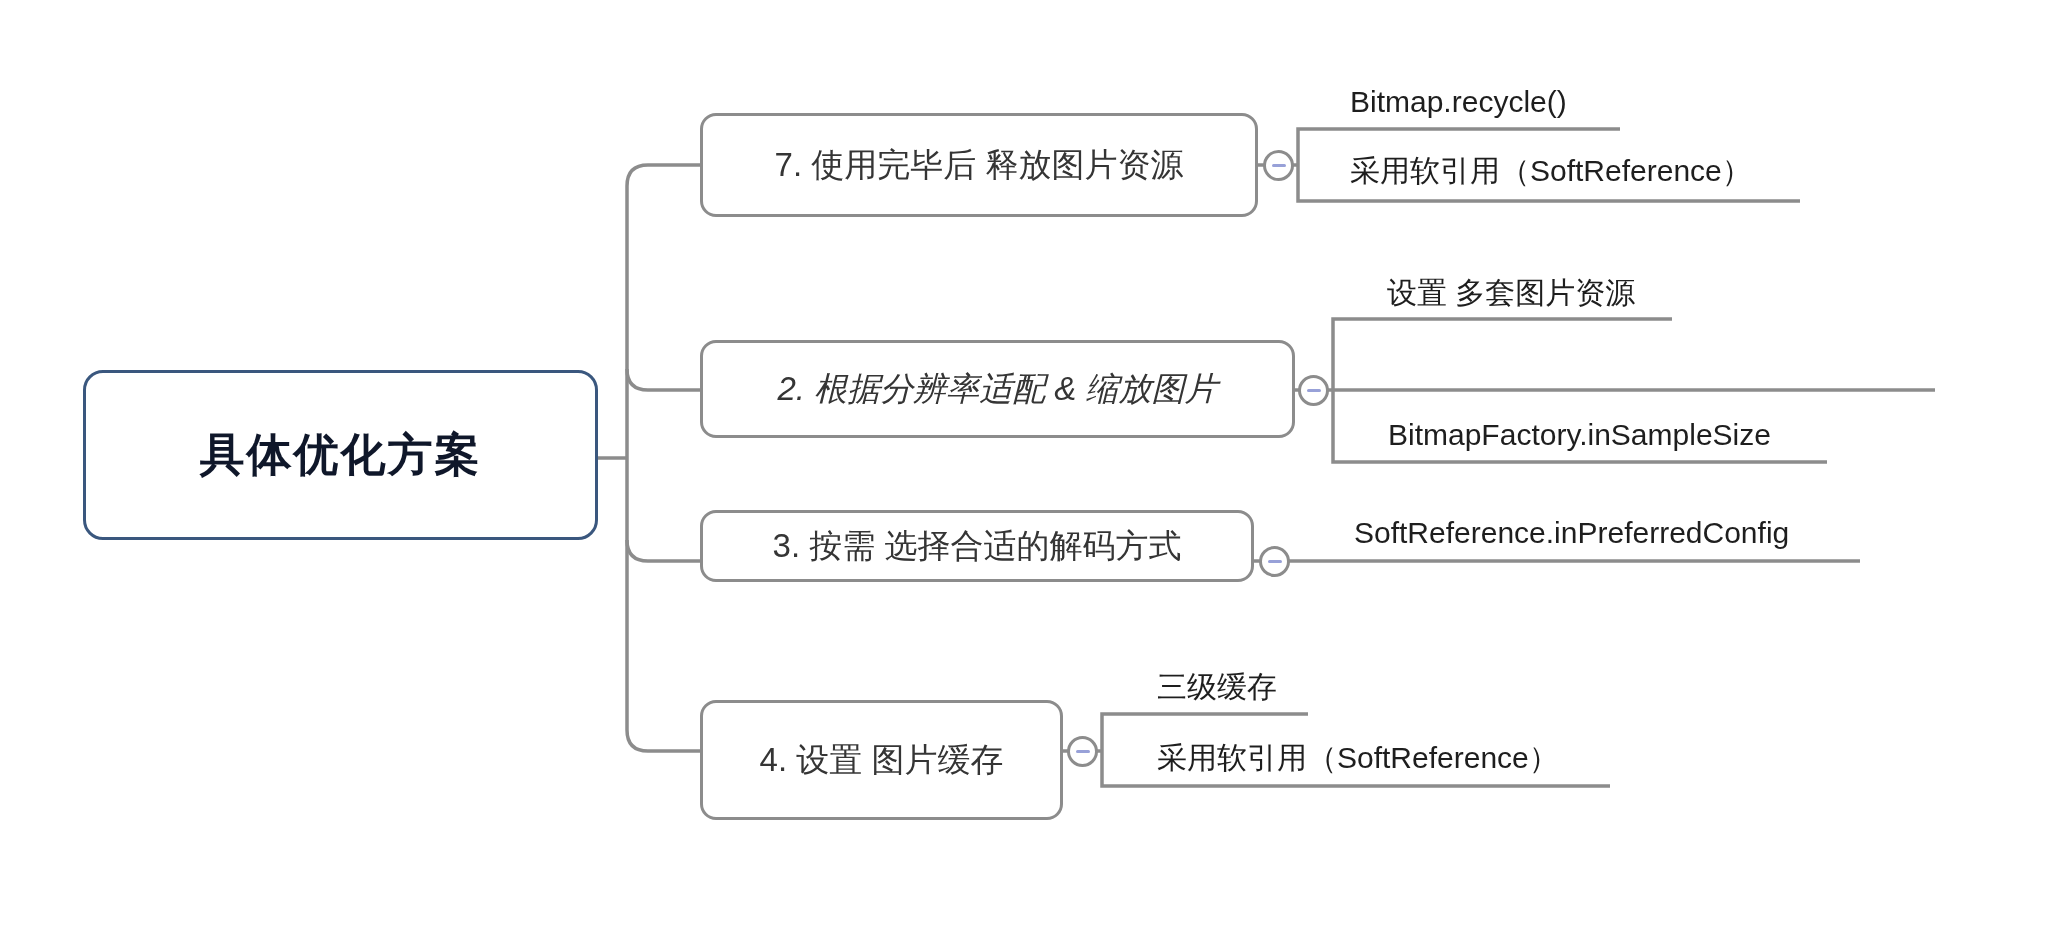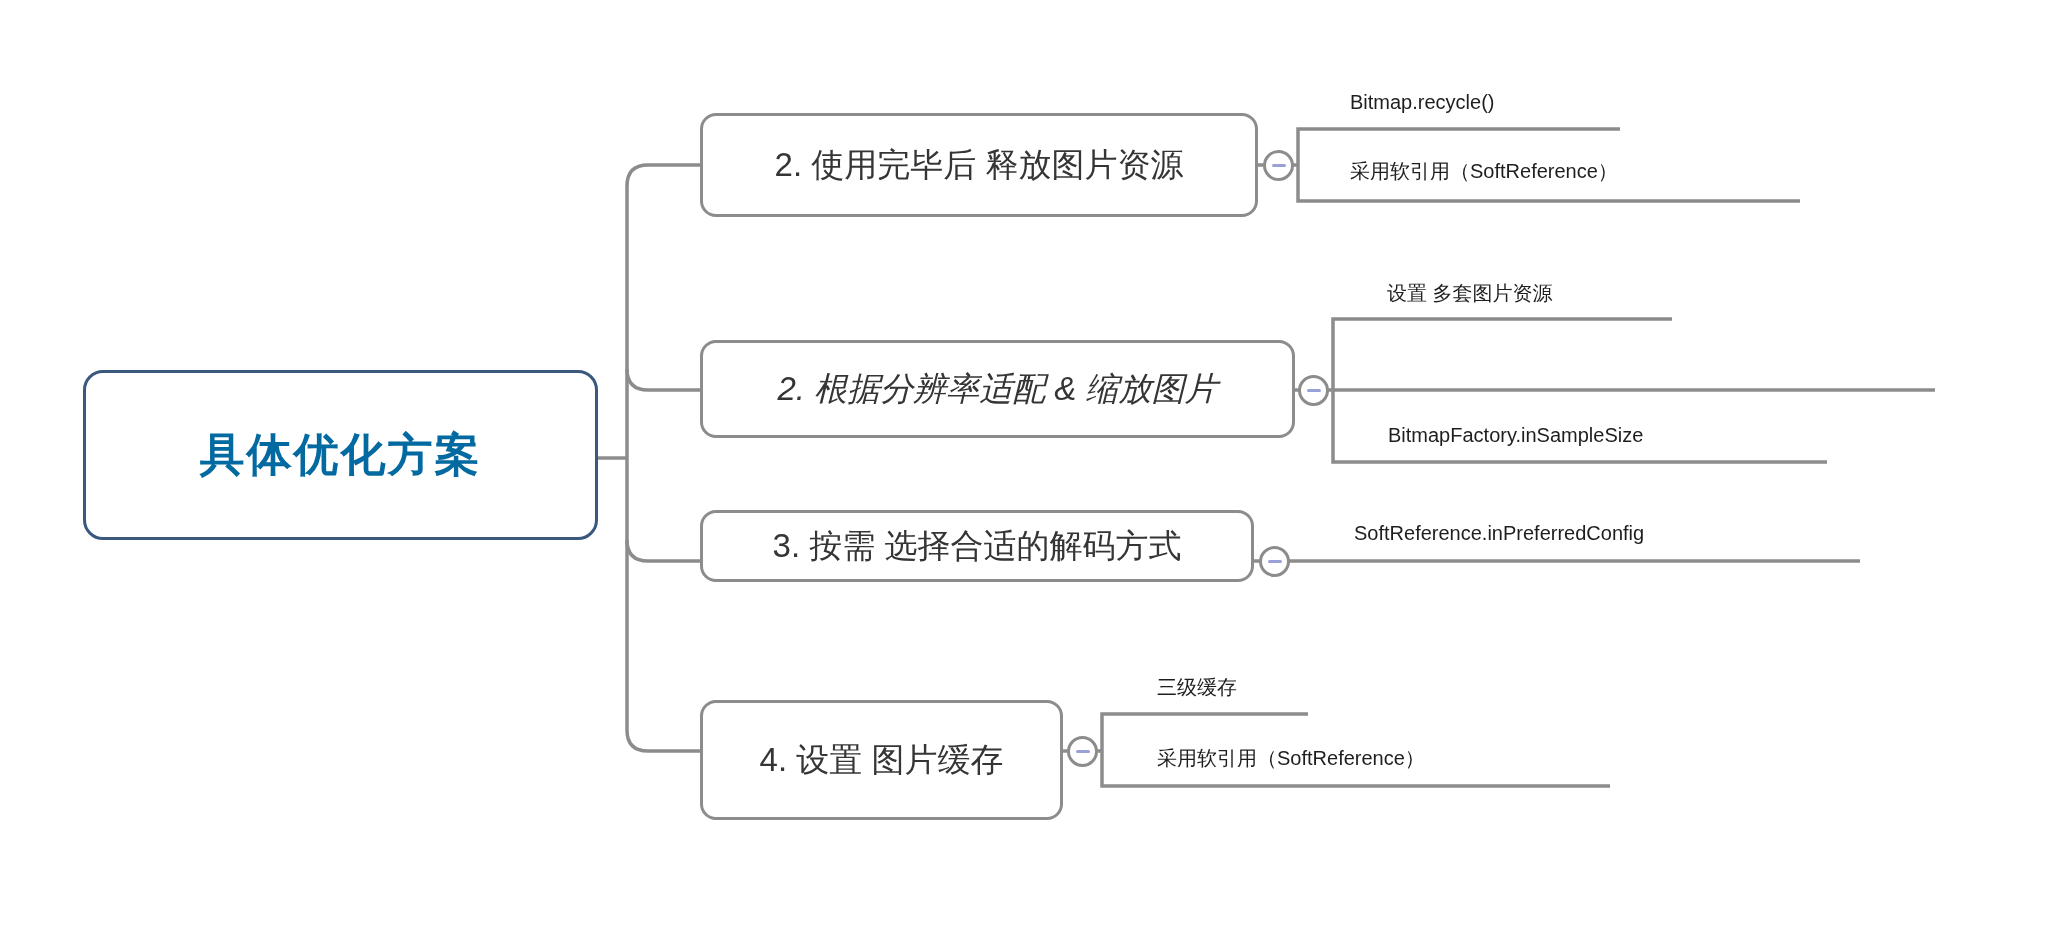--- a/index.html
+++ b/index.html
@@ -14,34 +14,34 @@
   .topic-box{
     position:absolute;
     box-sizing:border-box;
     background:#ffffff;
     display:flex;align-items:center;justify-content:center;
     white-space:nowrap;
   }
   .root-box{
     left:83px;top:370px;width:515px;height:170px;
     border:3.5px solid #3a577e;border-radius:20px;
-    font-size:45px;font-weight:bold;color:#0369a1;
+    font-size:45px;font-weight:bold;color:#0f172a;
     letter-spacing:2px;
   }
   .branch-box{
     border:3.5px solid #8c8c8c;border-radius:16px;
     font-size:33px;color:#353535;
   }
   .branch-1{left:700px;top:113px;width:558px;height:104px;}
   .branch-2{left:700px;top:340px;width:595px;height:98px;font-style:italic;}
   .branch-3{left:700px;top:510px;width:554px;height:72px;}
   .branch-4{left:700px;top:700px;width:363px;height:120px;}
   .child-label{
     position:absolute;
-    font-size:20px;color:#1e1e1e;
+    font-size:30px;color:#1e1e1e;
     white-space:nowrap;line-height:38px;text-align:right;
   }
   .collapse-btn{
     position:absolute;
     box-sizing:border-box;
     width:31px;height:31px;border-radius:50%;
     background:#ffffff;border:3px solid #8c8c8c;
     display:flex;align-items:center;justify-content:center;
   }
   .collapse-btn .minus-bar{
@@ -73,21 +73,21 @@
 
       <path d="M1254,561 H1860"></path>
 
       <path d="M1063,751 H1102"></path>
       <path d="M1308,714 H1102 V786 H1610"></path>
     </g>
   </svg>
 
   <div class="topic-box root-box">具体优化方案</div>
 
-  <div class="topic-box branch-box branch-1">2. 使用完毕后 释放图片资源</div>
+  <div class="topic-box branch-box branch-1">7. 使用完毕后 释放图片资源</div>
   <div class="topic-box branch-box branch-2">2. 根据分辨率适配 &amp; 缩放图片</div>
   <div class="topic-box branch-box branch-3">3. 按需 选择合适的解码方式</div>
   <div class="topic-box branch-box branch-4">4. 设置 图片缓存</div>
 
   <div class="collapse-btn" style="left:1263px;top:150px;">
     <span class="minus-bar"></span>
   </div>
   <div class="collapse-btn" style="left:1298px;top:375px;">
     <span class="minus-bar"></span>
   </div>

